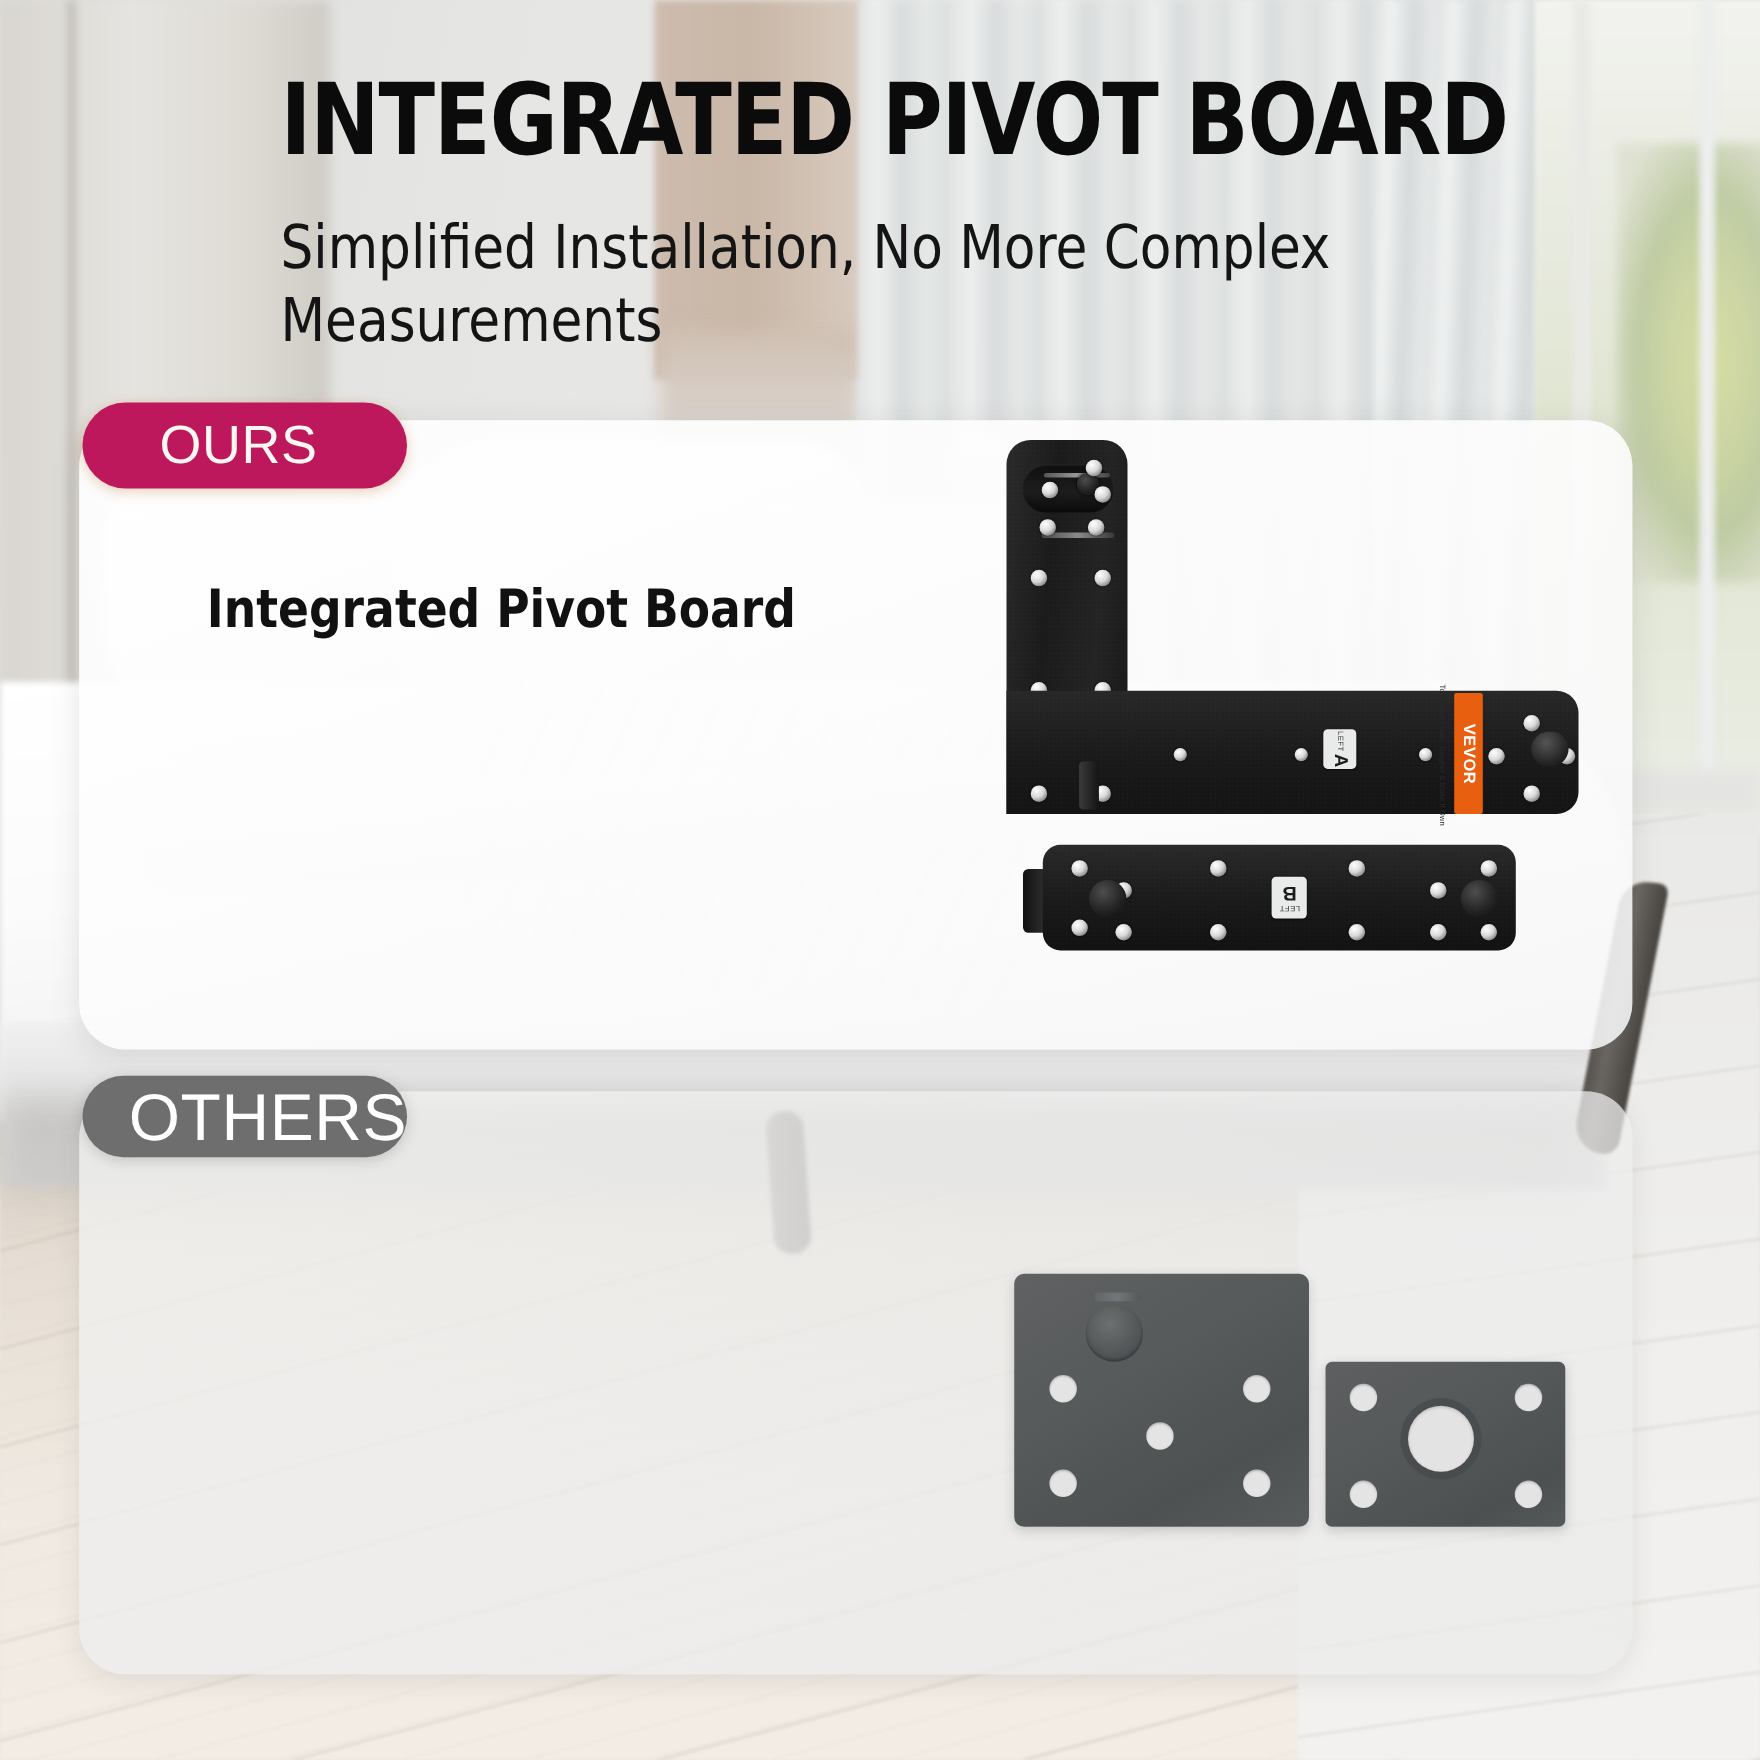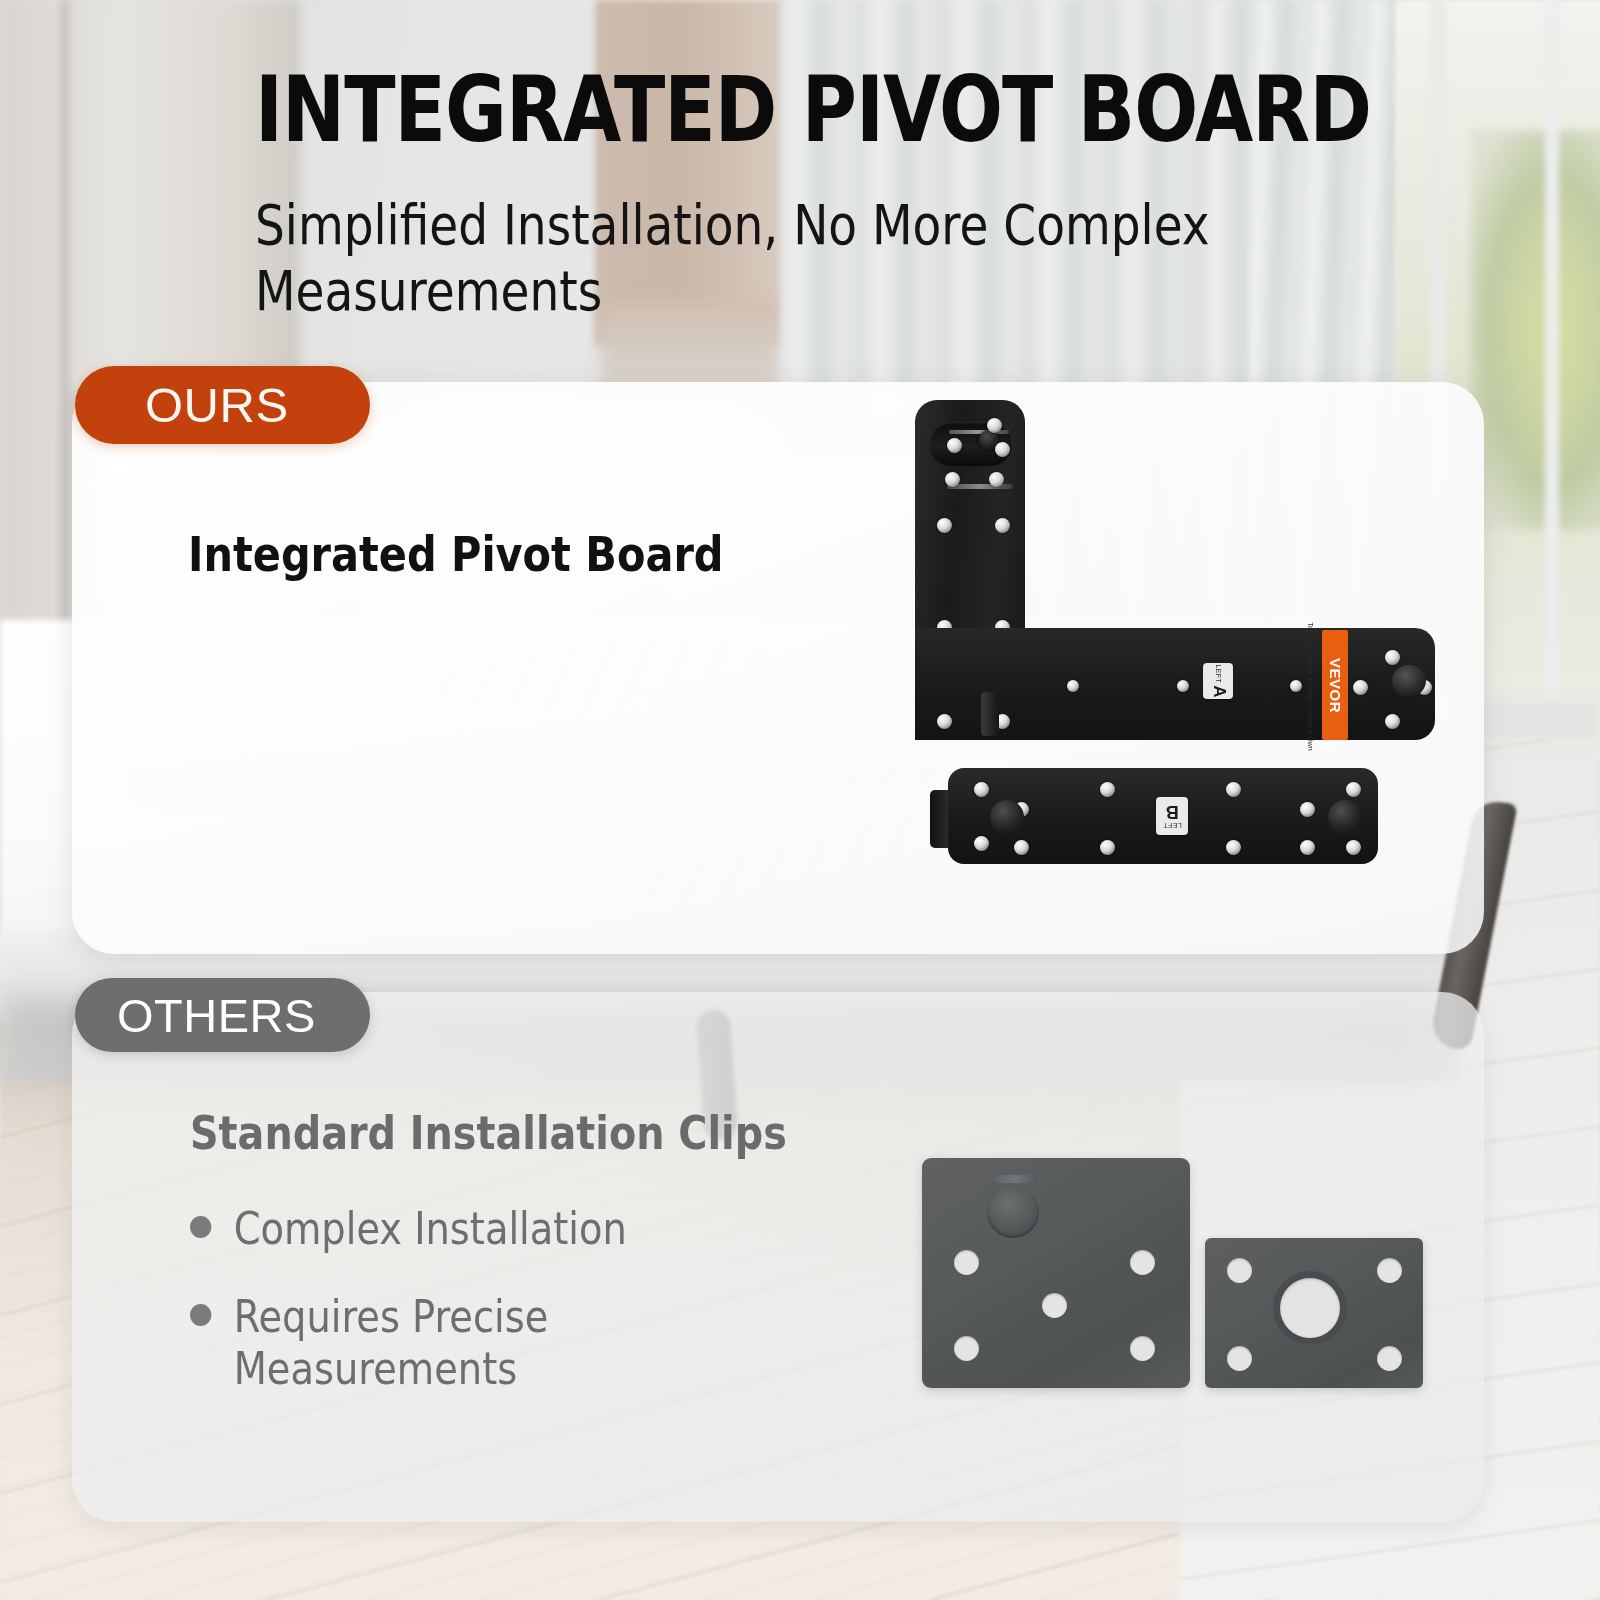--- a/index.html
+++ b/index.html
@@ -108,26 +108,26 @@
   .card-others{
     left:72px;top:992px;width:1412px;height:530px;
     background:linear-gradient(160deg,rgba(242,242,241,.80) 0%,rgba(238,238,238,.74) 50%,rgba(234,234,234,.70) 100%);
     box-shadow:0 6px 22px rgba(120,118,114,.14);
   }
 
   
   .badge{position:absolute;border-radius:46px;display:flex;align-items:center;
     justify-content:flex-start;box-sizing:border-box;}
   .badge span{font-family:"Liberation Sans",sans-serif;color:#fff;}
-  .badge-ours{left:75px;top:366px;width:295px;height:78px;background:#c2410c;
+  .badge-ours{left:75px;top:366px;width:295px;height:78px;background:#be185d;
     box-shadow:0 3px 12px rgba(180,85,12,.28);}
   .badge-ours span{font-size:49px;font-weight:normal;padding-left:70px;letter-spacing:.5px;color:#fdf7f2;}
   .badge-others{left:75px;top:978px;width:295px;height:74px;background:#6e6e6e;
     box-shadow:0 3px 12px rgba(90,90,90,.25);}
-  .badge-others span{font-size:47px;padding-left:42px;letter-spacing:.5px;}
+  .badge-others span{font-size:60px;padding-left:42px;letter-spacing:.5px;}
 
   
   .ours-body{position:absolute;left:188px;top:525px;width:720px;}
   .ours-head{font-size:48px;font-weight:bold;color:#111;line-height:58px;
     font-family:"Liberation Sans Narrow","DejaVu Sans Condensed","Liberation Sans",sans-serif;
     transform:scaleX(.96);transform-origin:left top;white-space:nowrap;}
   .ours-list{list-style:none;margin:0;padding:0;margin-top:36px;}
   .ours-list li{position:relative;padding-left:47px;margin-bottom:38px;
     font-size:45px;line-height:52px;color:#0f0f0f;
     font-family:"Liberation Sans Narrow","DejaVu Sans Condensed","Liberation Sans",sans-serif;
@@ -344,33 +344,20 @@
         <span class="big">B</span>
       </div>
     </div>
   </div>
 
   <div class="card card-others"></div>
   <div class="badge badge-others">
     <span>OTHERS</span>
   </div>
 
-  <div class="others-body">
-    <div class="others-head">Standard Installation Clips</div>
-    <ul class="others-list">
-      <li>
-        <span class="dot"></span>
-        <span>Complex Installation</span>
-      </li>
-      <li class="wrap">
-        <span class="dot"></span>
-        <span>Requires Precise Measurements</span>
-      </li>
-    </ul>
-  </div>
 
   <div class="prod">
     <div class="clip-sq">
       <div class="chole" style="left:32px;top:92px;"></div>
       <div class="chole" style="left:208px;top:92px;"></div>
       <div class="chole" style="left:32px;top:178px;"></div>
       <div class="chole" style="left:208px;top:178px;"></div>
       <div class="chole" style="left:120px;top:135px;"></div>
     </div>
     <div class="clip-knob"></div>

